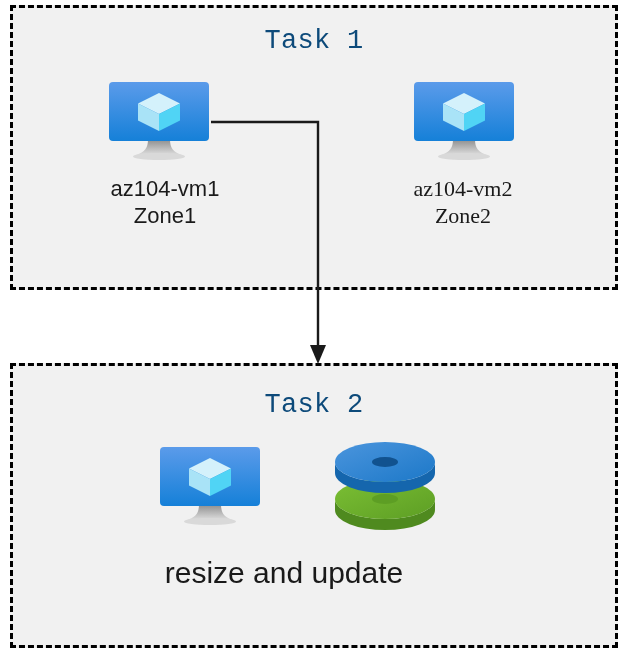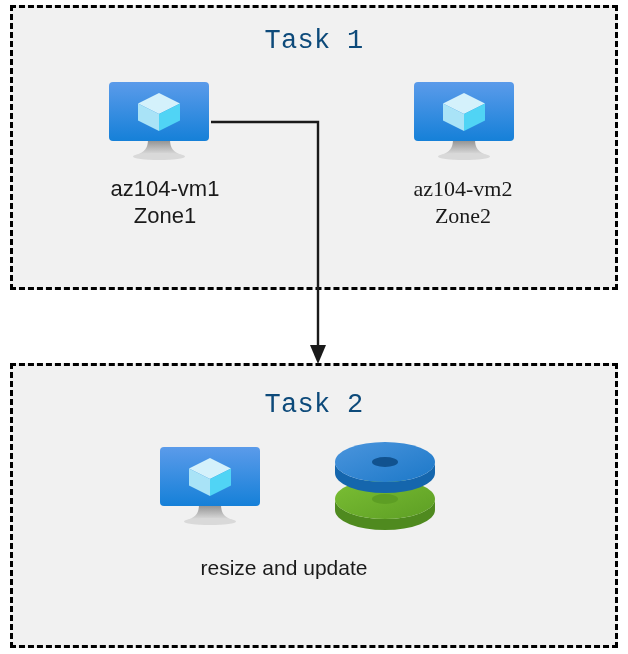--- a/index.html
+++ b/index.html
@@ -62,21 +62,21 @@
     font-family: "Liberation Sans", sans-serif;
   }
   #vm1-label { left: 45px; top: 176px; width: 240px; }
   #vm2-label { left: 343px; top: 176px; width: 240px; font-family: Liberation Serif, serif; }
   #task2-caption {
     left: 104px;
     top: 556px;
     width: 360px;
     text-align: center;
     color: #1a1a1a;
-    font-size: 21px;
+    font-size: 30px;
     position: absolute;
     font-family: "Liberation Sans", sans-serif;
   }
 
   .vm-icon {
     position: absolute;
     width: 110px;
     height: 85px;
   }
   #vm1-icon { left: 104px; top: 79px; }

